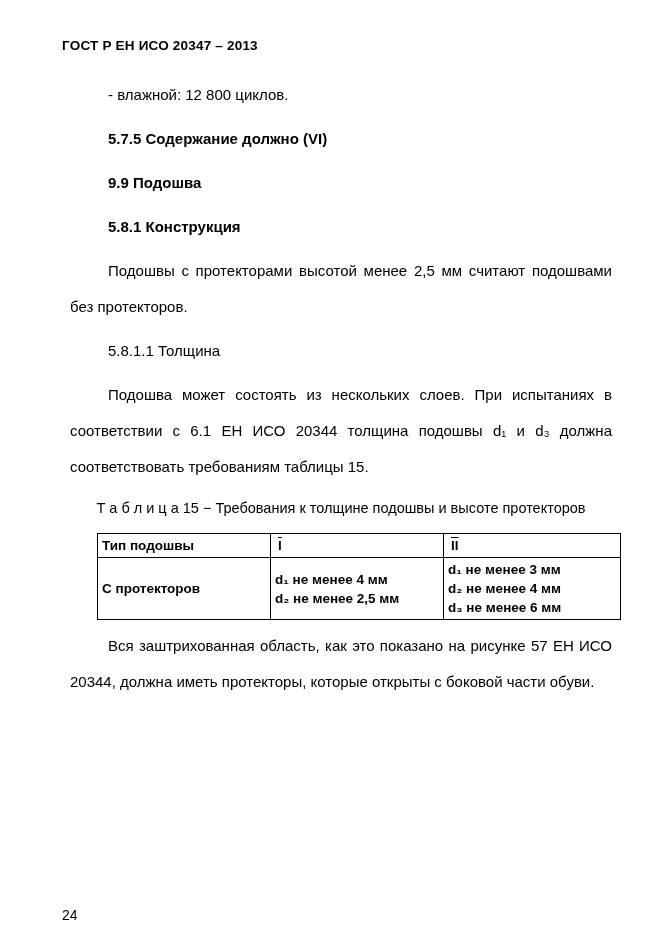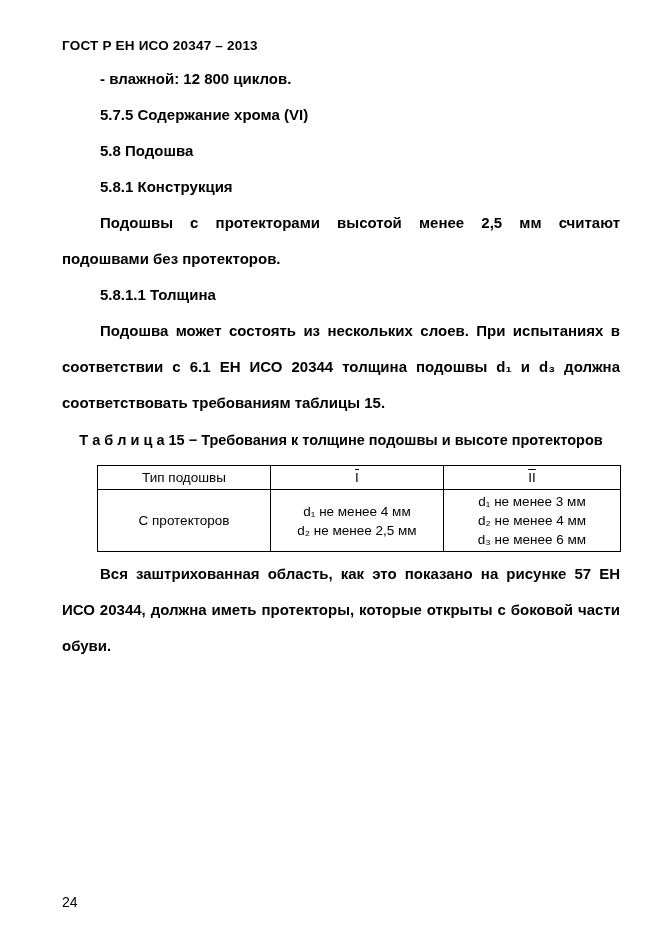--- a/index.html
+++ b/index.html
@@ -11,74 +11,73 @@
     color:#000;
     font-family:"Liberation Sans", sans-serif;
     box-sizing:border-box;
     padding:38px 41px 0 62px;
     overflow:hidden;
   }
   .doc-header {
     font-size:13.5px;
     font-weight:bold;
     letter-spacing:0.2px;
-    margin-bottom:8px;
+    margin-bottom:24px;
   }
   .body p {
-    margin:0;
+    margin:8px;
     font-size:15px;
     line-height:36px;
-    font-weight:bold;
   }
   .indent { text-indent:38px; }
   .bold { font-weight:bold; }
   .justify { text-align:justify; }
   .caption {
     font-size:14.5px !important;
     line-height:30px !important;
     margin-top:4px !important;
     text-align:center;
   }
   table.t15 {
     border-collapse:collapse;
     margin:10px 0 4px 35px;
     width:523px;
     table-layout:fixed;
   }
   table.t15 th, table.t15 td {
     border:1px solid #000;
     font-size:13.5px;
-    font-weight:normal;
-    text-align:center;
+    font-weight:bold;
+    text-align:left;
     vertical-align:middle;
     padding:2px 4px;
     line-height:19px;
   }
   table.t15 col.c1 { width:173px; }
   table.t15 col.c2 { width:173px; }
   table.t15 col.c3 { width:177px; }
   .pre { white-space:pre-line; }
   .overline { text-decoration:overline; padding:0 3px; }
   .page-number {
     position:absolute;
-    left:62px; bottom:25px;
+    left:62px; bottom:12px;
     font-size:14px;
   }
 </style>
 </head>
 <body>
 
 <div class="page">
 
   <div class="doc-header">ГОСТ Р ЕН ИСО 20347 – 2013</div>
 
   <div class="body">
     <p class="indent">- влажной: 12 800 циклов.</p>
-    <p class="indent bold">5.7.5 Содержание хрома (VI)</p>
-    <p class="indent bold">5.8 Подошва</p>
+    <p class="indent bold">5.7.5 Содержание должно (VI)</p>
+    <p class="indent bold">9.9 Подошва</p>
     <p class="indent bold">5.8.1  Конструкция</p>
     <p class="indent justify">Подошвы с протекторами высотой менее 2,5 мм считают подошвами без протекторов.</p>
     <p class="indent">5.8.1.1 Толщина</p>
     <p class="indent justify">Подошва может состоять из нескольких слоев. При испытаниях в соответствии с 6.1  ЕН ИСО 20344 толщина подошвы d₁ и d₃ должна соответствовать требованиям таблицы 15.</p>
     <p class="caption">Т а б л и ц а 15 − Требования к толщине подошвы и высоте протекторов</p>
 
     <table class="t15">
       <colgroup>
         <col class="c1">
           <col class="c2">

